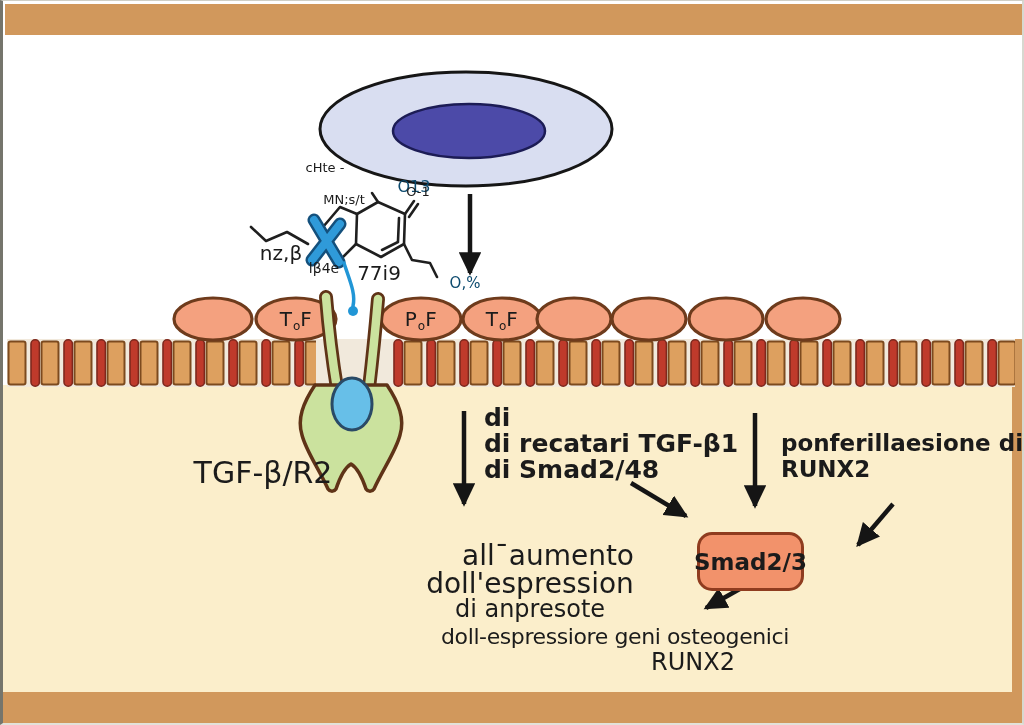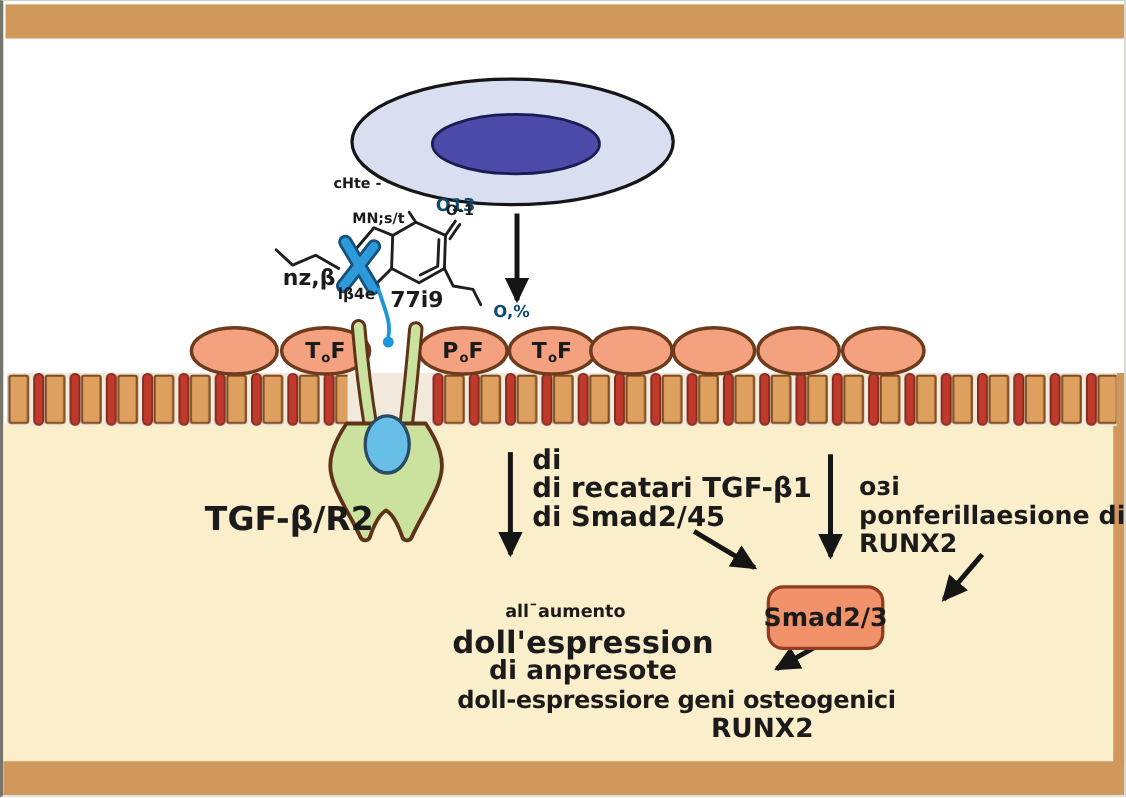--- a/index.html
+++ b/index.html
@@ -4,21 +4,21 @@
 <style>
   html,body{margin:0;padding:0;background:#ffffff;}
   #stage{
     position:relative;width:1024px;height:725px;background:#ffffff;overflow:hidden;
     border-left:3px solid #75756c;border-top:1px solid #cfcfc6;border-right:2px solid #d8d8d0;border-bottom:2px solid #e2e2da;
     box-sizing:border-box;
     font-family:"DejaVu Sans", sans-serif;color:#1b1b1b;
   }
   .abs{position:absolute;}
   .bar{background:#d1985c;}
-  .txt{position:absolute;transform:translate(-50%,-50%);font-weight:700;white-space:nowrap;line-height:1.05;text-align:center;}
+  .txt{position:absolute;transform:translate(-50%,-50%);font-weight:400;white-space:nowrap;line-height:1.05;text-align:center;}
   .red{color:#0c4a6e;margin-left:40px;}
   .chem-lbl{font-size:13px;}
   .block{position:absolute;transform:translateX(-50%);text-align:left;font-weight:700;}
   .block div{white-space:nowrap;}
   .prot-lbl{font-size:20px;letter-spacing:0.5px;}
   .prot-lbl .sub{font-size:12px;position:relative;top:4px;left:0.5px;}
   #smad-box{
     position:absolute;left:694px;top:531px;width:107px;height:59px;box-sizing:border-box;
     background:#f2926b;border:3.5px solid #8f3c1f;border-radius:15px;
     display:flex;align-items:center;justify-content:center;
@@ -126,33 +126,32 @@
 
     <span class="txt prot-lbl" style="left:293px;top:318px;"><span>T</span><span class="sub">o</span><span>F</span></span>
     <span class="txt prot-lbl" style="left:418px;top:318px;"><span>P</span><span class="sub">o</span><span>F</span></span>
     <span class="txt prot-lbl" style="left:499px;top:318px;"><span>T</span><span class="sub">o</span><span>F</span></span>
 
     <span class="txt" style="left:260px;top:436px;font-size:30px;margin-top:36px;">TGF-β/R2</span>
 
     <div class="block" style="left:608px;top:404px;font-size:25px;line-height:26px;">
       <div>di</div>
       <div>di recatari TGF-β1</div>
-      <div>di Smad2/45</div>
+      <div>di Smad2/48</div>
     </div>
 
     <div class="block" style="left:899px;top:429px;font-size:23px;line-height:26px;">
-      <div>oзi</div>
       <div>ponferillaesione di</div>
       <div>RUNX2</div>
     </div>
 
     <div id="smad-box">
         <span>Smad2/3</span>
       </div>
 
-    <span class="txt" style="left:511px;top:555px;font-size:16px;">all¯aumento</span>
+    <span class="txt" style="left:545px;top:555px;font-size:28px;">all¯aumento</span>
     <span class="txt" style="left:527px;top:583px;font-size:28px;">doll'espression</span>
     <span class="txt" style="left:612px;top:636px;font-size:22px;letter-spacing:-0.4px;">doll-espressiore geni osteogenici</span>
     <span class="txt" style="left:527px;top:609px;font-size:24px;">di anpresote</span>
     <span class="txt" style="left:690px;top:662px;font-size:24px;">RUNX2</span>
   </div>
 
 </div>
 
 </body></html>

